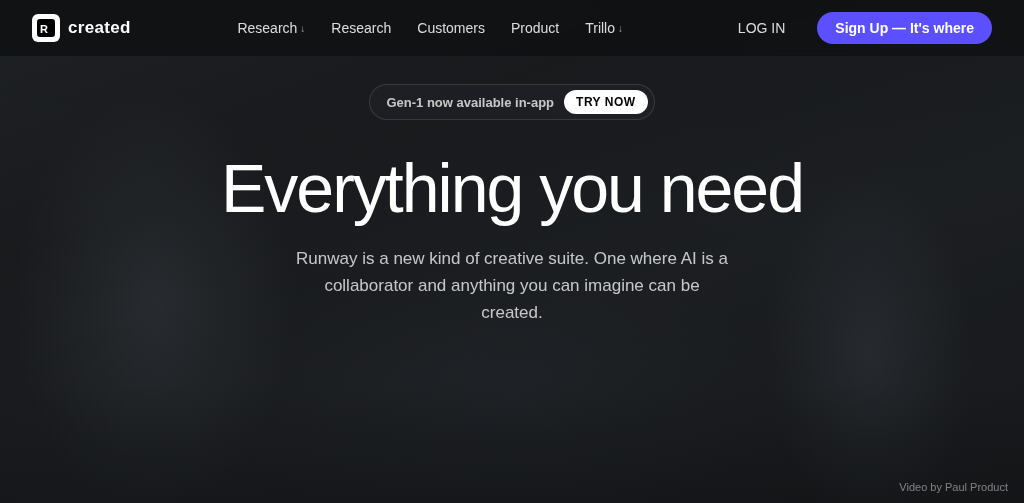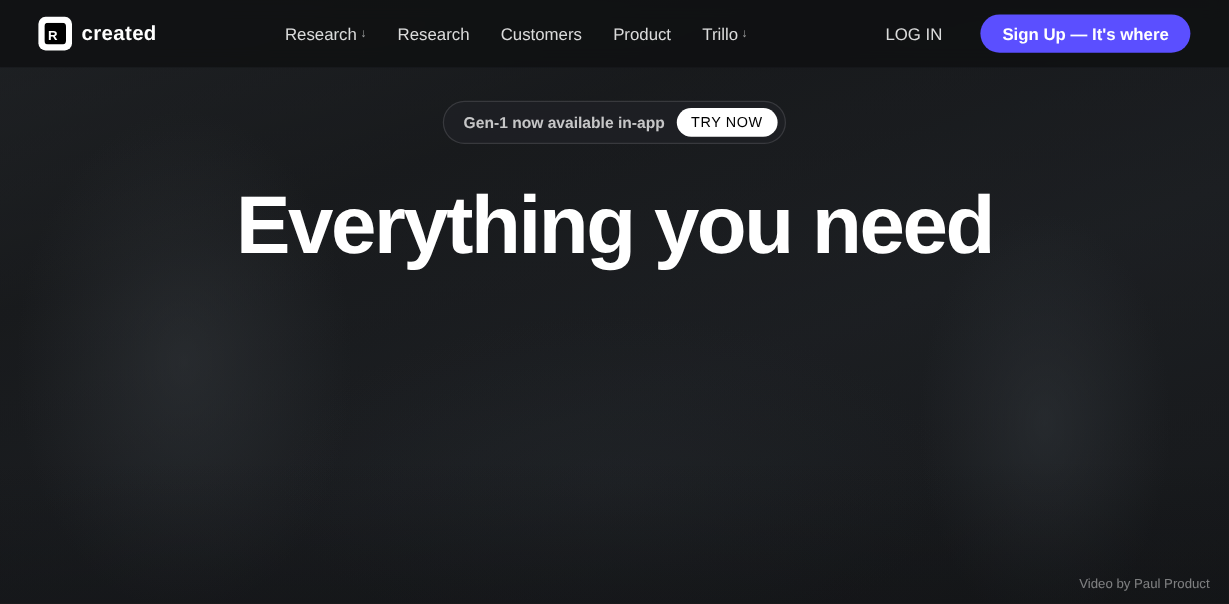--- a/index.html
+++ b/index.html
@@ -162,31 +162,31 @@
     .announcement-text {
       color: rgba(255,255,255,0.75);
       font-size: 13px;
       font-weight: 700;
     }
 
     .announcement-cta {
       background: #fff;
       color: #000;
       font-size: 12px;
-      font-weight: 400;
+      font-weight: 700;
       padding: 5px 12px;
       border-radius: 14px;
       margin-left: 10px;
       cursor: pointer;
       letter-spacing: 0.5px;
     }
 
     .hero-headline {
       font-size: 68px;
-      font-weight: 700;
+      font-weight: 400;
       line-height: 1.07;
       color: #fff;
       max-width: 820px;
       margin-bottom: 20px;
       letter-spacing: -2px;
     }
 
     .hero-subtext {
       font-size: 17px;
       font-weight: 400;
@@ -264,16 +264,17 @@
 <div class="hero">
   <div class="announcement-bar">
     <span class="announcement-text">Gen-1 now available in-app</span>
     <span class="announcement-cta">TRY NOW</span>
   </div>
 
   <h1 class="hero-headline">
     <span>Everything you need</span><br>
   </h1>
 
+  <p class="hero-subtext">Runway is a new kind of creative suite. One where AI is a collaborator and anything you can imagine can be created.</p>
 
 </div>
 
 <div class="video-credit">Video by Paul Product</div>
 
 </body></html>

